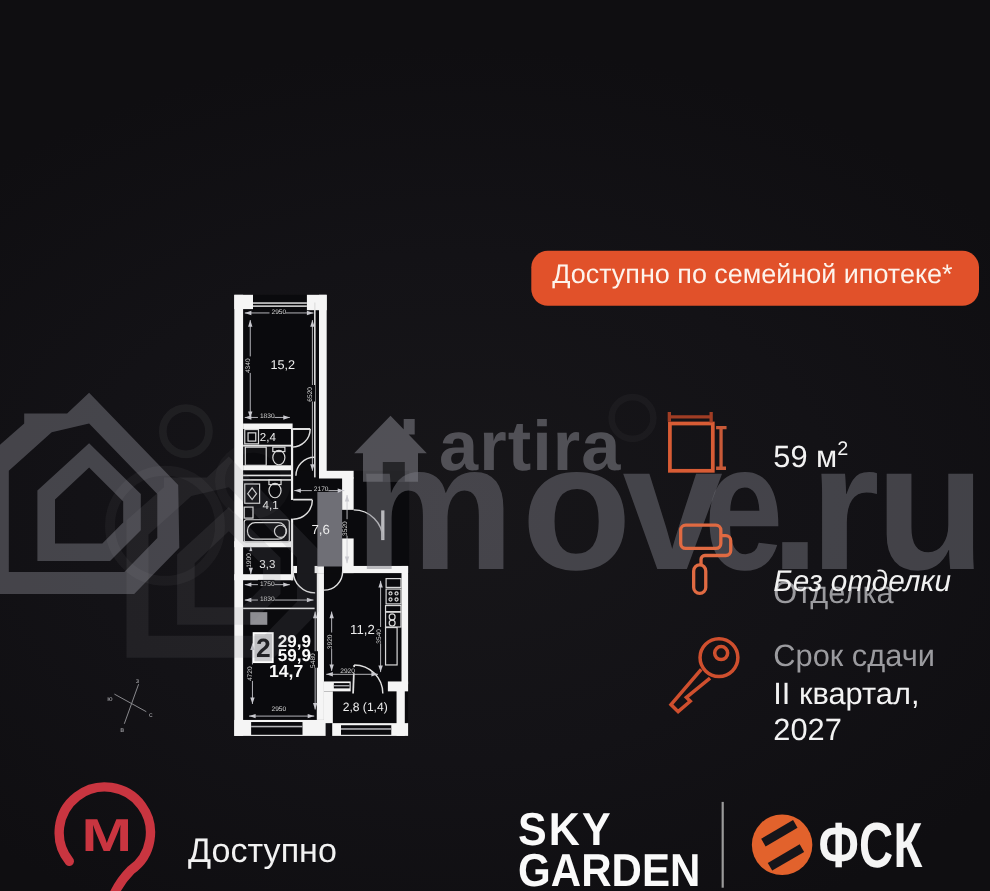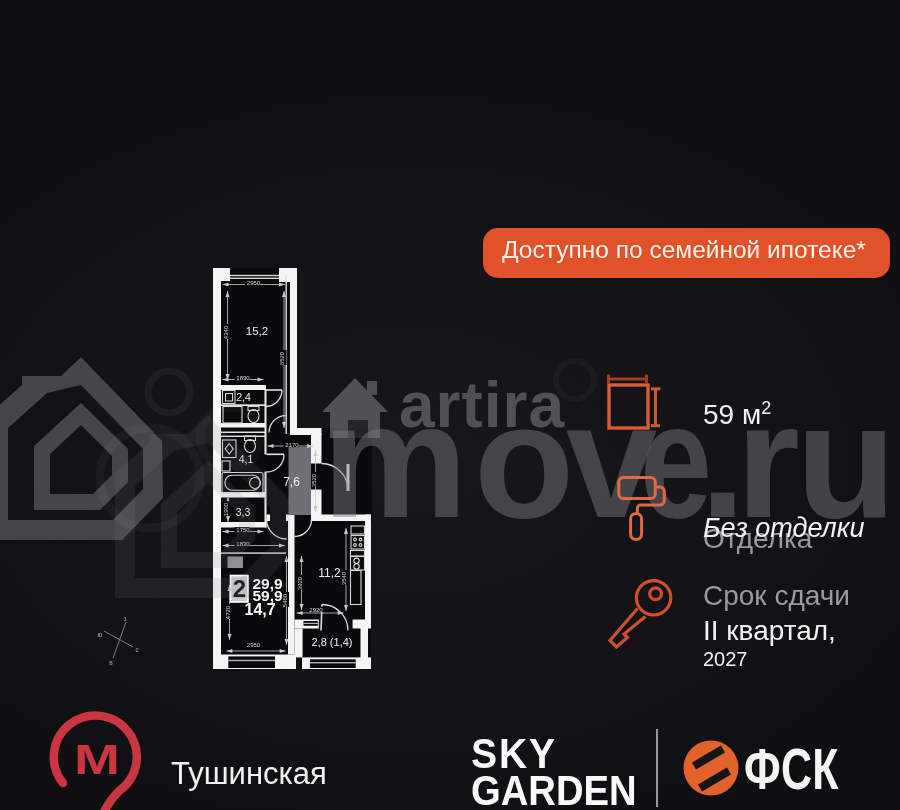--- a/index.html
+++ b/index.html
@@ -374,28 +374,28 @@
     <circle cx="653.6" cy="597.8" r="17.2"></circle>
     <circle cx="655.6" cy="593.7" r="5.9"></circle>
     <path d="M637.5,608.5 L610,640.5 L616.5,647 L627.5,637.5 L624,634 L645.5,616.5"></path>
   </g>
 </svg>
 
 <div class="abs" style="left:703px;top:580px;font-size:28px;color:#9b9b9f;z-index:4;">Срок сдачи</div>
 
 <div class="abs" style="left:703px;top:615px;font-size:28px;color:#f2f2f2;z-index:4;">II квартал,</div>
 
-<div class="abs" style="left:703px;top:648px;font-size:20px;color:#f2f2f2;z-index:4;">2027</div>
+<div class="abs" style="left:703px;top:648px;font-size:28px;color:#f2f2f2;z-index:4;">2027</div>
 
 <svg class="abs" style="left:40px;top:705px;z-index:4;" width="120" height="105" viewBox="40 705 120 105">
   <path d="M63,783 A41.5,41.5 0 1 1 119,791 Q110,800 104,812" stroke="#c93540" stroke-width="8.5" fill="none" stroke-linecap="round"></path>
   <text x="74" y="774" font-family="Liberation Sans, sans-serif" font-weight="bold" font-size="42" fill="#c93540" textLength="46" lengthAdjust="spacingAndGlyphs">М</text>
 </svg>
 
-<div class="abs" style="left:171px;top:756px;font-size:31px;color:#f2f2f2;z-index:4;">Тушинская</div>
+<div class="abs" style="left:171px;top:756px;font-size:31px;color:#f2f2f2;z-index:4;">Доступно</div>
 
 <div class="abs" style="left:471px;top:733px;z-index:4;color:#fafafa;font-weight:bold;line-height:1;">
   <div style="font-size:42px;letter-spacing:2px;transform:scaleX(0.93);transform-origin:0 0;">SKY</div>
   <div style="font-size:42px;letter-spacing:0px;transform:scaleX(0.91);transform-origin:0 0;margin-top:-5px;">GARDEN</div>
 </div>
 
 <div class="abs" style="left:656px;top:729px;width:2px;height:78px;background:#9a9a9a;z-index:4;"></div>
 
 <svg class="abs" style="left:675px;top:735px;z-index:4;" width="75" height="70" viewBox="675 735 75 70">
   <circle cx="711" cy="768" r="27.5" fill="#e2622c"></circle>

